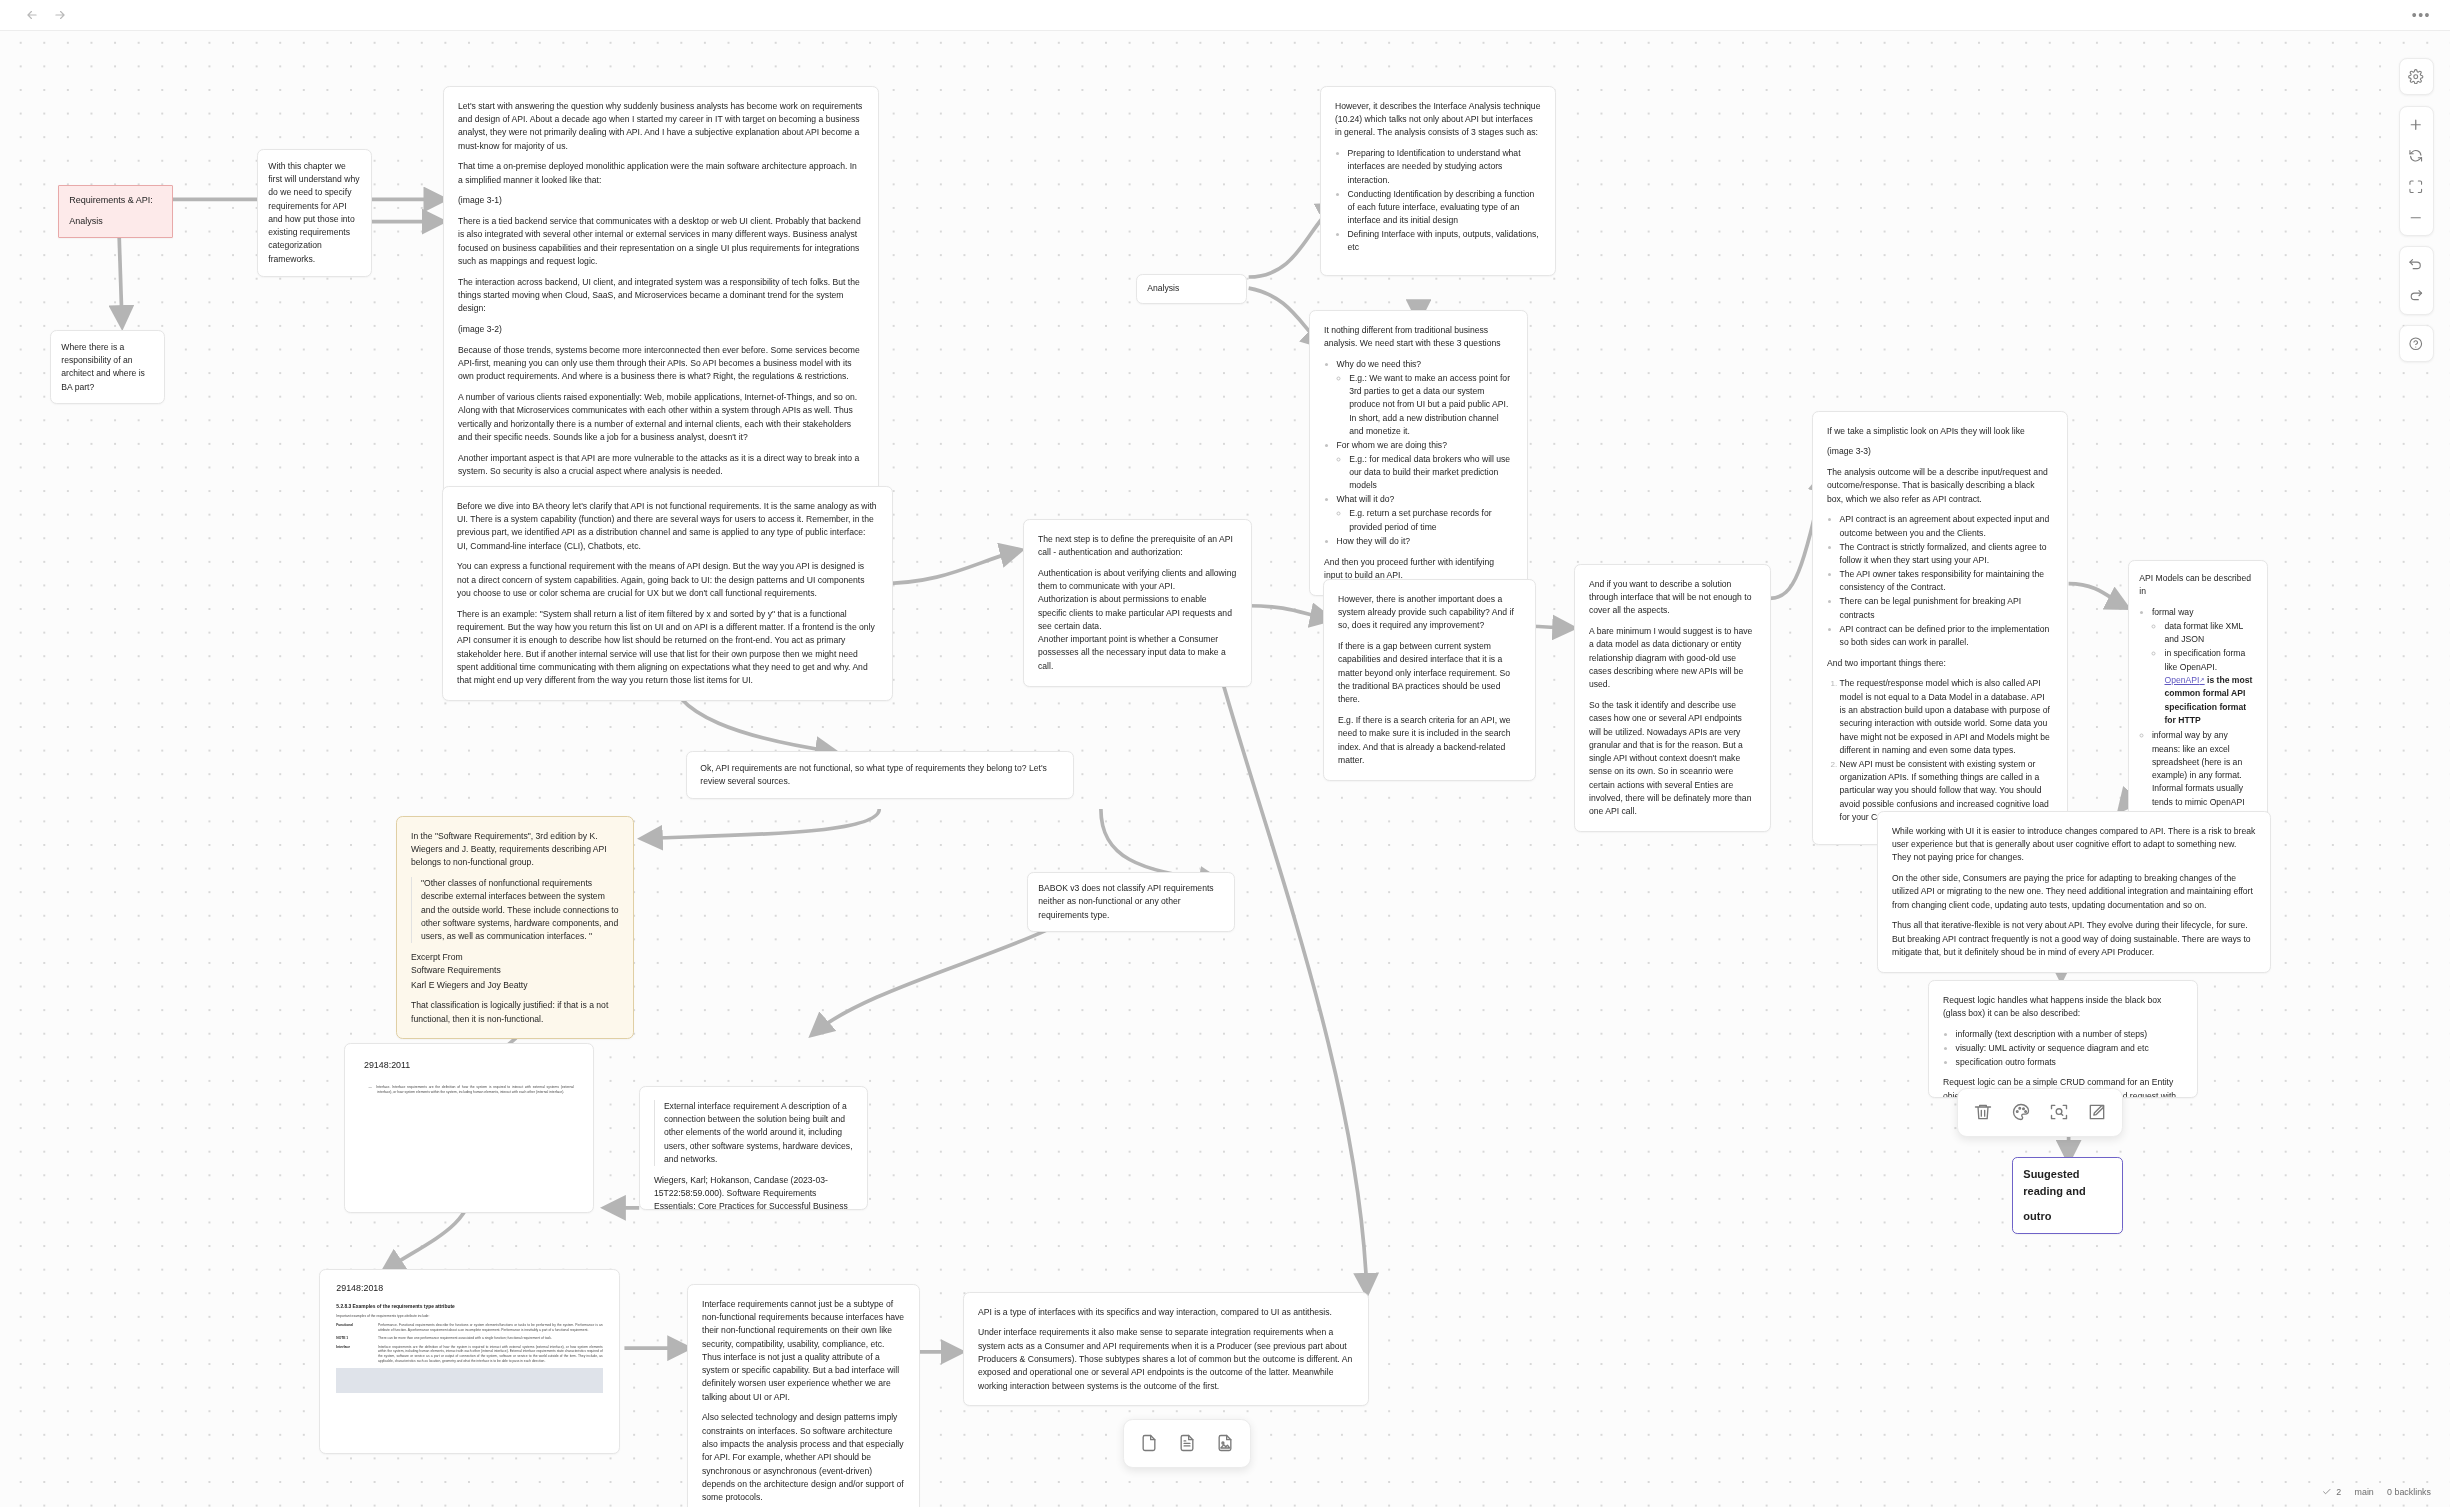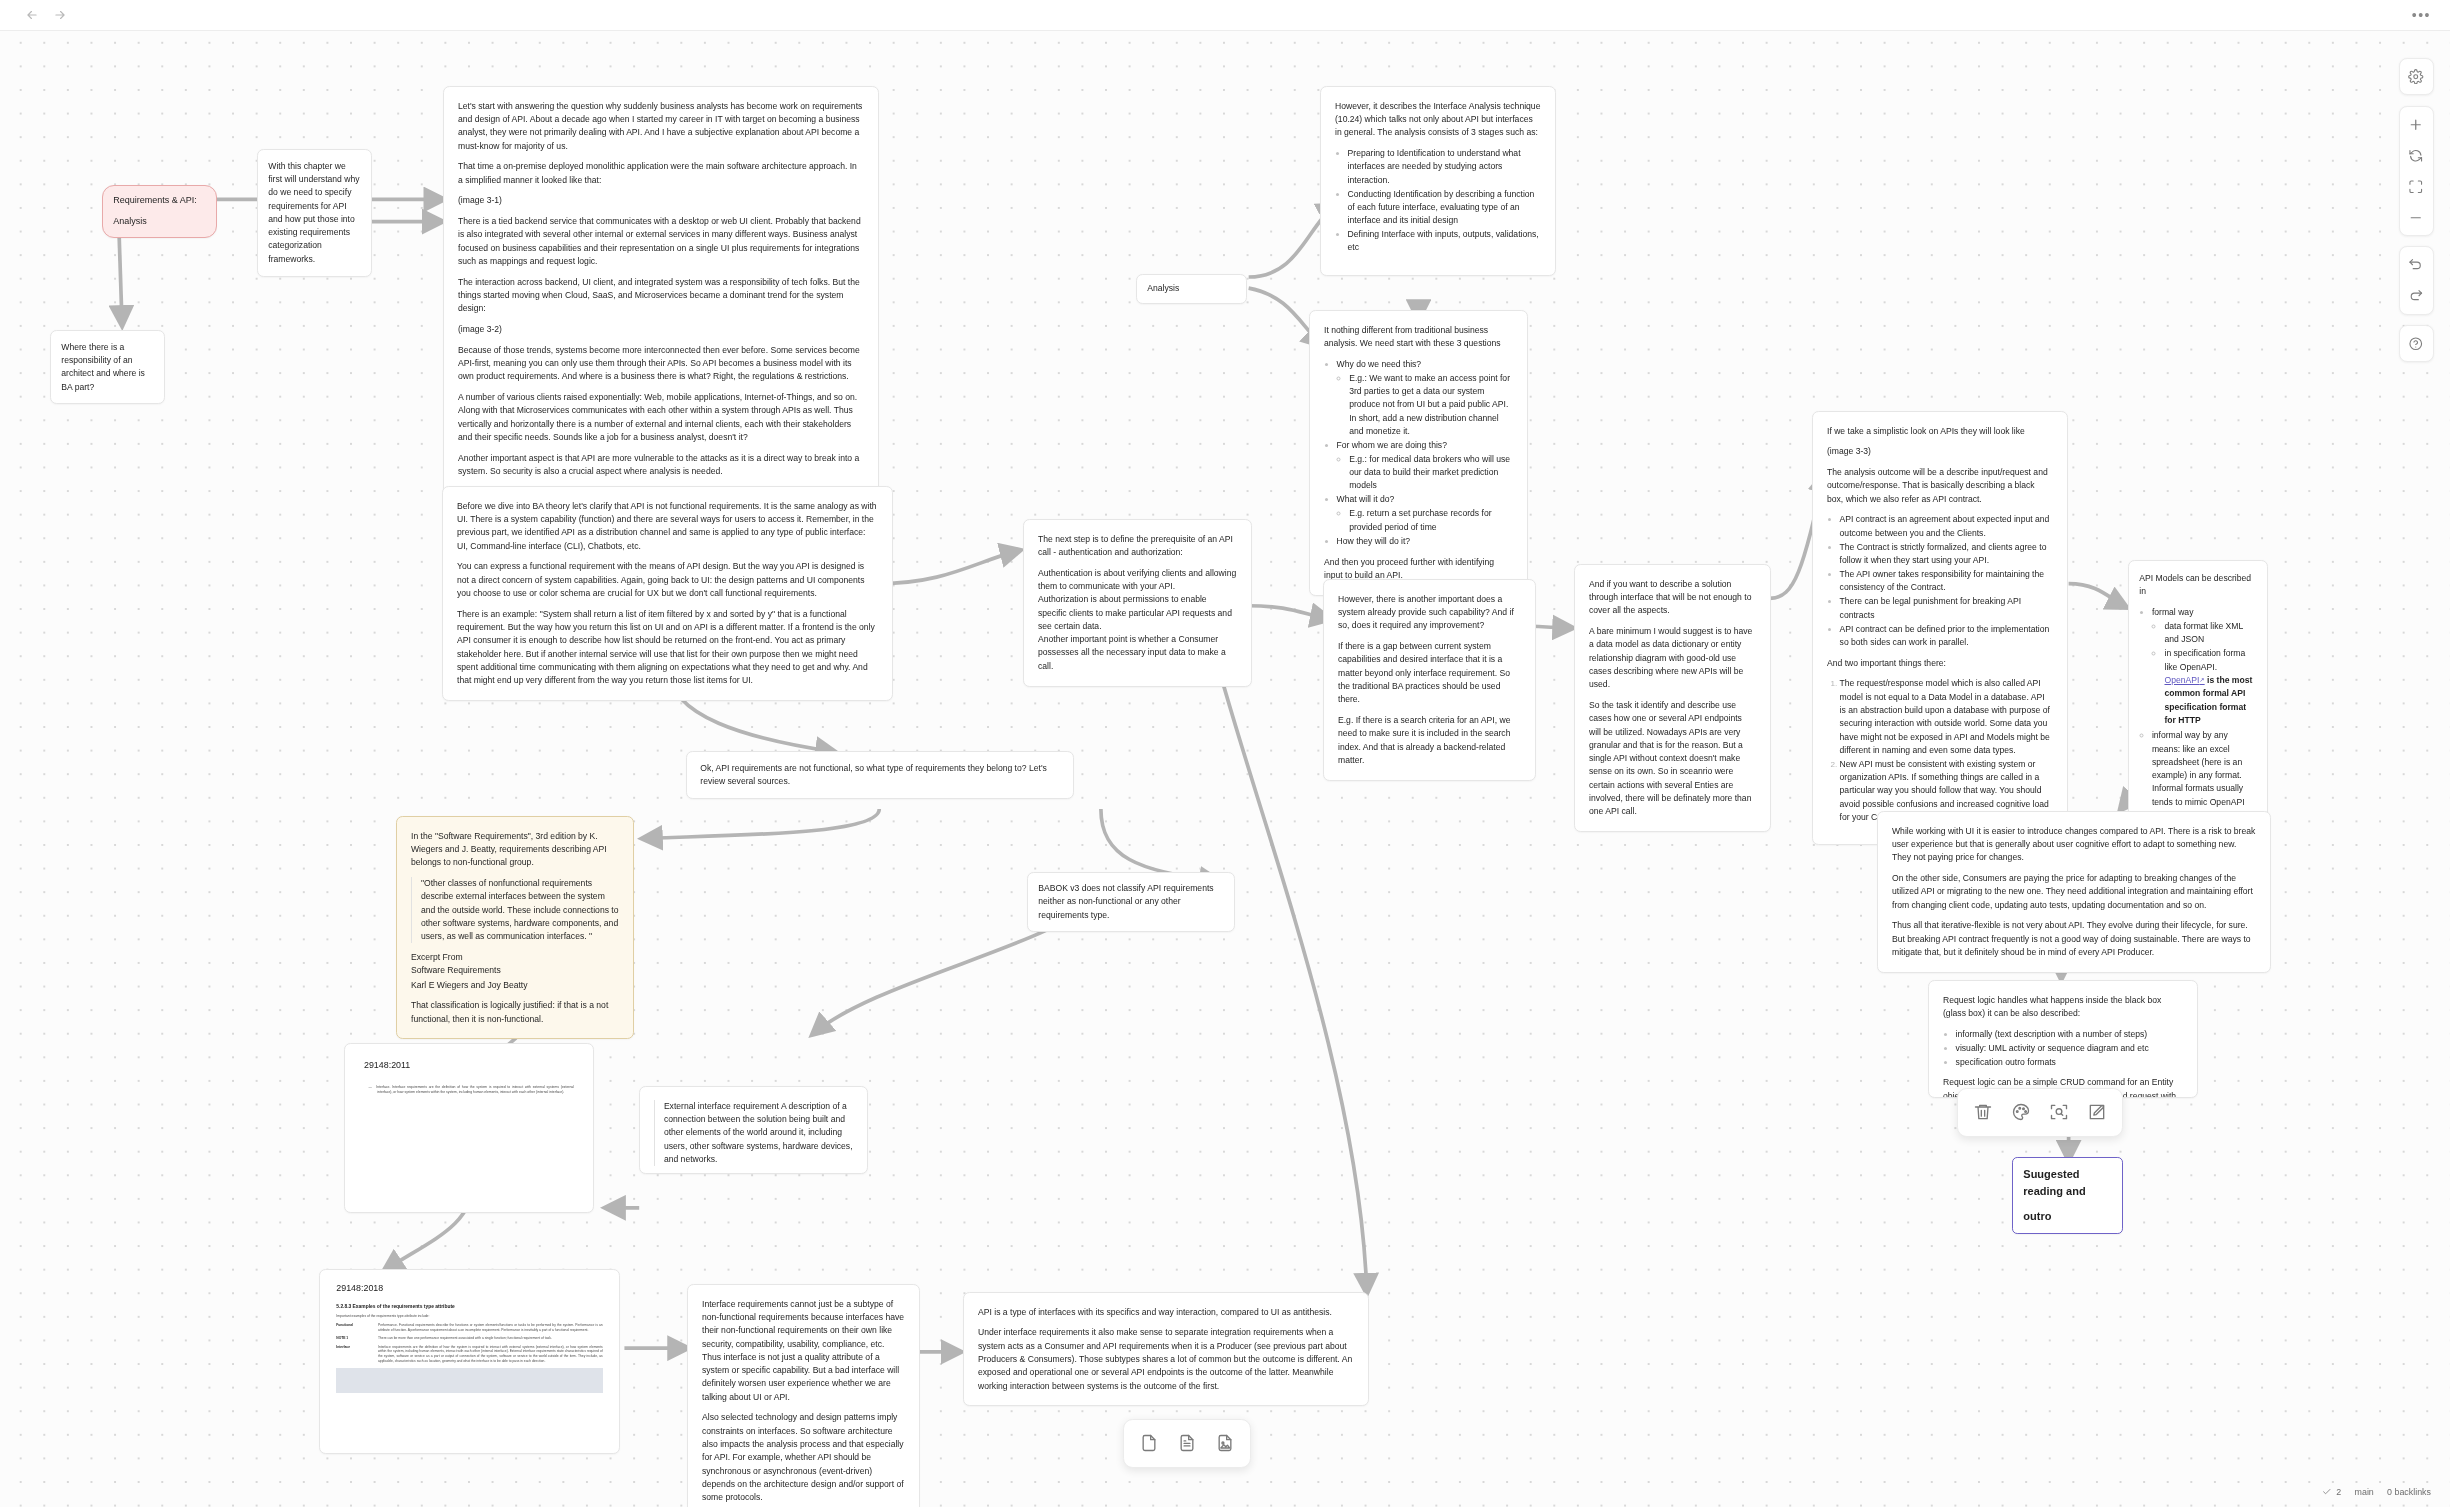--- a/index.html
+++ b/index.html
@@ -78,21 +78,21 @@
   .node p:last-child { margin-bottom: 0; }
   .node ul, .node ol { margin: 0 0 7.4px 0; padding-left: 12.6px; }
   .node ul ul, .node ul ol, .node ol ul { margin-bottom: 0; margin-top: 0; }
   .node li {
     font-size: 8.6px; line-height: 1.55; color: #1f1f1f;
     margin-bottom: 0.7px;
   }
   .node li::marker { color: #c2c2c2; }
   .node ol li::marker { color: #b5b5b5; font-size: 8.1px; }
 
-  .node.pink { background: #fdeaea; border: 1.1px solid #e8a9a9; border-radius: 12px; margin-left: 44px; }
+  .node.pink { background: #fdeaea; border: 1.1px solid #e8a9a9; border-radius: 1px; }
   .node.pink p { font-size: 9px; }
   .node.cream { background: #fdf8ec; border: 1.1px solid #e0cfa4; }
   .node.violet { background: #ffffff; border: 1.1px solid #6f63c8; border-radius: 5.2px; }
   .node.violet p { font-size: 11px; font-weight: bold; }
 
   blockquote {
     border-left: 1.5px solid #e2e2e2;
     padding-left: 8.9px;
     margin: 0 0 7.4px 0;
     color: #8d8d8d;
@@ -433,21 +433,21 @@
         <span>There can be more than one performance requirement associated with a single function; functional requirement of task.</span>
       </div>
       <div class="doc-row">
         <span class="k">Interface</span>
         <span>Interface requirements are the definition of how the system is required to interact with external systems (external interface), or how system elements within the system, including human elements, interact with each other (internal interface). External interface requirements state characteristics required of the system, software or service as a part or output of connection of the system, software or service to the world outside of the item. They include, as applicable, characteristics such as location, geometry and what the interface is to be able to pass in each direction.</span>
       </div>
       <div class="doc-shade"></div>
     </div>
   </div>
 
-  <div class="node" style="left:639px; top:1086px; width:229px; height:88px;">
+  <div class="node" style="left:639px; top:1086px; width:229px; height:124px;">
     <div class="pad">
       <blockquote>
         <p>External interface requirement A description of a connection between the solution being built and other elements of the world around it, including users, other software systems, hardware devices, and networks.</p>
       </blockquote>
       <p>Wiegers, Karl; Hokanson, Candase (2023-03-15T22:58:59.000). Software Requirements Essentials: Core Practices for Successful Business Analysis . Pearson Education. Kindle Edition.</p>
     </div>
   </div>
 
   <div class="node" style="left:687px; top:1284px; width:233px;">
     <div class="pad">

